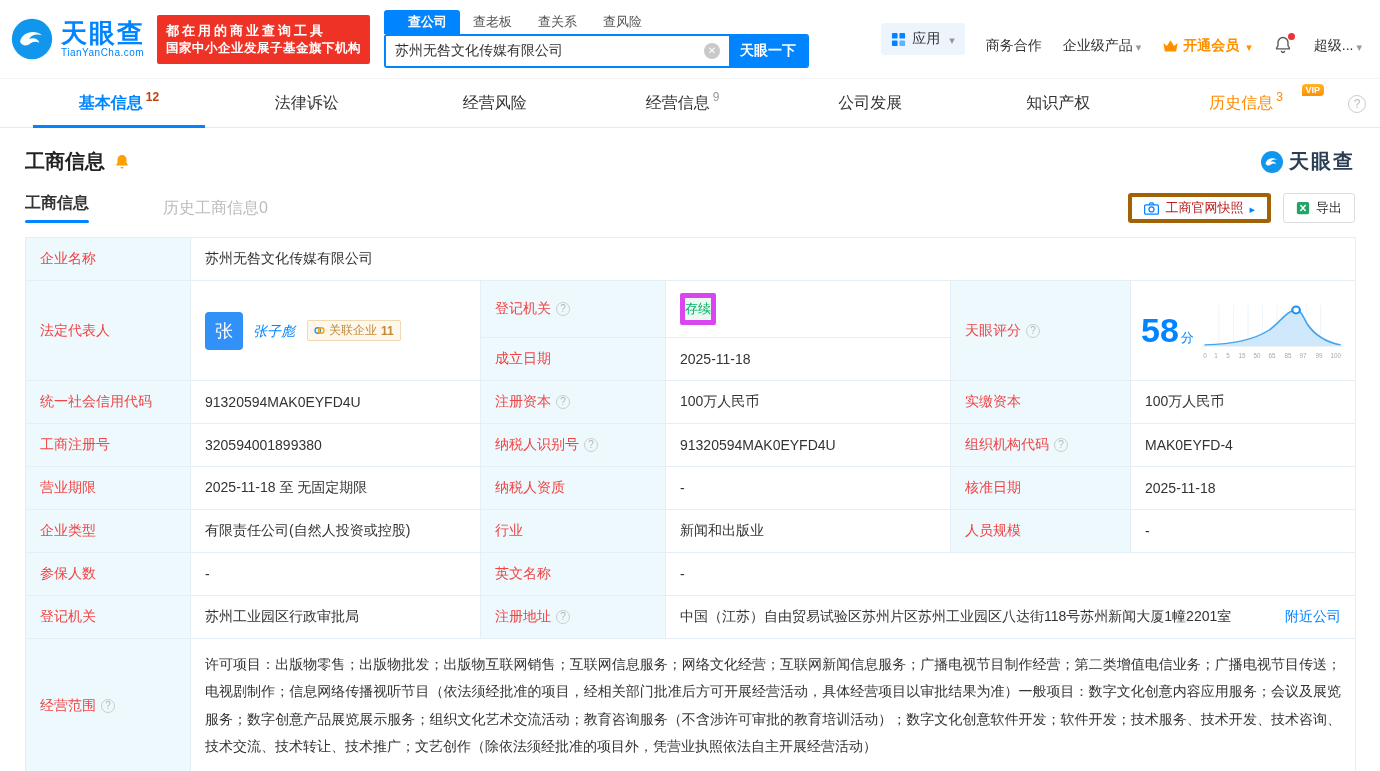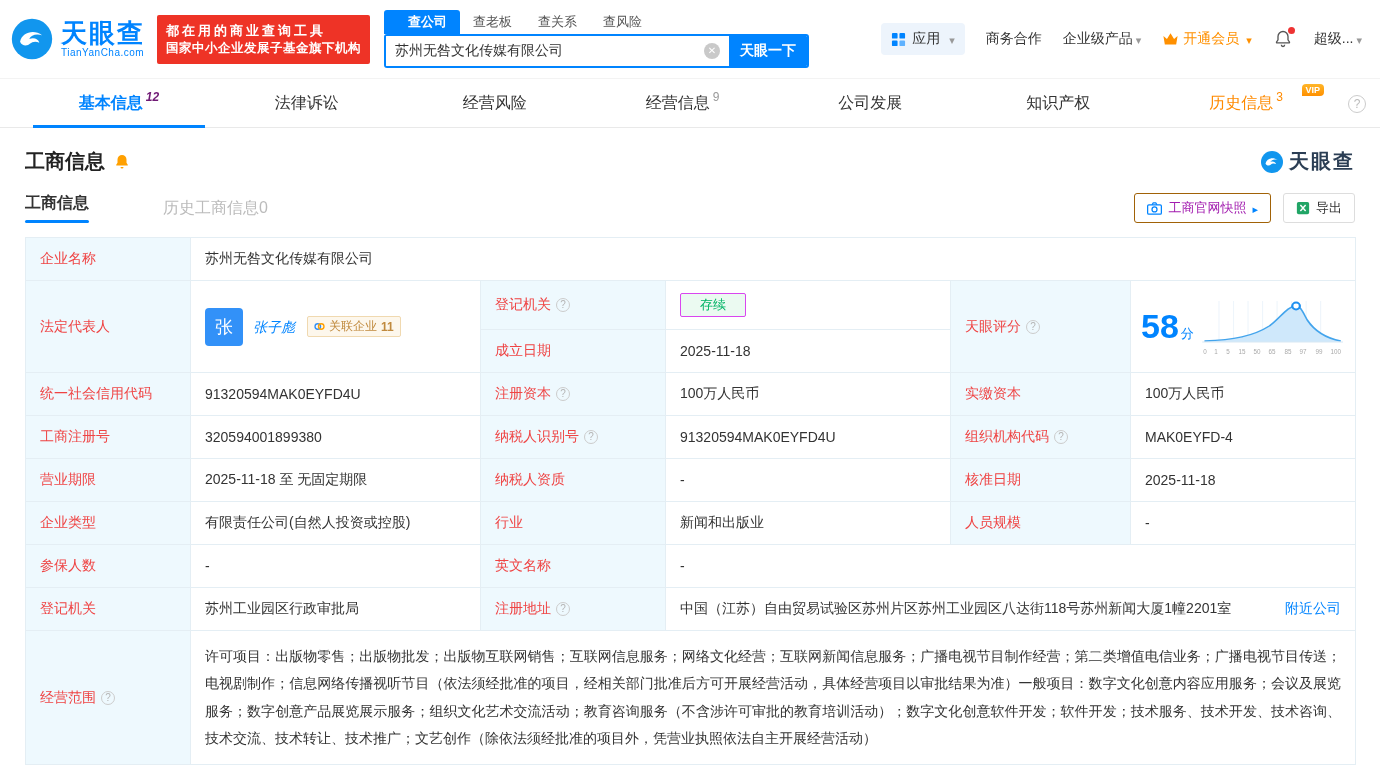--- a/index.html
+++ b/index.html
@@ -21,35 +21,35 @@
   .search-tabs { display:flex; align-items:flex-end; height:24px; font-size:13px; }
   .search-tab { padding:3px 13px; color:#555; cursor:pointer; }
   .search-tab.active { background:#0084ff; color:#fff; border-radius:3px 3px 0 0; font-weight:bold;padding-left:24px; }
   .search-box { display:flex; height:34px; border:2px solid #0084ff; border-radius:3px; overflow:hidden; }
   .search-input-wrap { flex:1; display:flex; align-items:center; padding:0 9px; background:#fff; }
   .search-input { flex:1; border:none; outline:none; font-size:14px; color:#333; font-family:inherit; }
   .clear-icon { width:16px; height:16px; border-radius:50%; background:#c9c9c9; color:#fff; font-size:10px;
     line-height:16px; text-align:center; cursor:pointer; flex:0 0 auto; }
   .clear-icon::after { content:"✕"; }
   .search-btn { width:78px; background:#0084ff; color:#fff; border:none; font-size:14px; font-weight:bold; cursor:pointer; font-family:inherit; }
-  .header-right { margin-left:auto; display:flex; align-items:center; gap:21px; font-size:14px; color:#333; white-space:nowrap; }
+  .header-right { margin-left:auto; display:flex; align-items:flex-end; gap:21px; font-size:14px; color:#333; white-space:nowrap; }
   .caret::after { content:"▾"; color:#999; font-size:11px; margin-left:3px; }
   .app-btn { display:flex; align-items:center; gap:6px; background:#edf4fc; border-radius:4px; padding:7px 10px; cursor:pointer; }
   .nav-item { cursor:pointer; display:flex; align-items:center; }
-  .vip-item { color:#ff9000; font-weight:normal; display:flex; align-items:center; gap:4px; cursor:pointer; }
+  .vip-item { color:#ff9000; font-weight:bold; display:flex; align-items:center; gap:4px; cursor:pointer; }
   .vip-item .caret::after { color:#ff9000; }
   .bell-wrap { position:relative; cursor:pointer; display:flex; }
   .bell-dot { position:absolute; top:-2px; right:-2px; width:7px; height:7px; border-radius:50%; background:#e33; }
 
   
   .main-tabs { display:flex; height:50px; border-top:1px solid #f3f3f3; border-bottom:1px solid #e9e9e9; padding:0 40px 0 25px; position:relative; }
   .main-tab { flex:1; display:flex; align-items:center; justify-content:center; font-size:16px; color:#333; cursor:pointer; position:relative; }
   .main-tab .cnt { font-size:12px; color:#999; margin-left:3px; transform:translateY(-6px); }
   .main-tab.active { color:#0084ff; font-weight:bold; }
-  .main-tab.active .cnt { color:#701a75;font-style:italic; }
+  .main-tab.active .cnt { color:#c2410c; }
   .main-tab.active::after { content:""; position:absolute; left:8px; right:8px; bottom:-1px; height:3px; background:#0084ff; }
   .main-tab.orange { color:#ff8a00; }
   .main-tab.orange .cnt { color:#ff8a00; }
   .vip-tag { position:absolute; top:5px; right:16px; background:linear-gradient(#ffb629,#ff9000); color:#fff;
     font-size:9px; font-weight:bold; line-height:12px; padding:0 4px; border-radius:4px 4px 4px 0; }
   .tabs-help { position:absolute; right:14px; top:16px; width:18px; height:18px; border:1px solid #ccc; border-radius:50%;
     color:#bbb; font-size:12px; line-height:16px; text-align:center; cursor:pointer; }
   .tabs-help::after { content:"?"; }
 
   
@@ -61,39 +61,39 @@
   .watermark .wm-text { font-size:20px; font-weight:bold; color:#2b3e54; letter-spacing:2px; }
 
   .subtab-row { display:flex; align-items:center; margin-top:18px; margin-bottom:14px; }
   .subtab { font-size:16px; margin-right:28px; cursor:pointer; }
   .subtab.active { color:#333; font-weight:bold; }
   .subtab.active .underline { display:block; height:3px; background:#0084ff; border-radius:2px; margin-top:6px; }
   .subtab.muted { color:#bbb;margin-left:46px; }
   .subtab-buttons { margin-left:auto; display:flex; gap:12px; }
   .btn { display:flex; align-items:center; gap:6px; height:30px; padding:0 12px; border-radius:3px; font-size:13px;
     background:#fff; cursor:pointer; font-family:inherit; }
-  .btn-snapshot { border:1px solid #a16207; color:#a21caf; }
+  .btn-snapshot { border:4px solid #a16207; color:#b91c1c; }
   .btn-snapshot .play::after { content:"▸"; font-size:11px; color:#0084ff; }
   .btn-export { border:1px solid #ddd; color:#333; }
 
   
   .info-table { width:1330px; border-collapse:collapse; table-layout:fixed; font-size:14px; color:#333; }
   .info-table td { border:1px solid #e4eef4; padding:12px 14px; vertical-align:middle; word-break:break-all; }
   .info-table td.lbl { background:#eef9fe; color:#ef4444; }
   .q { display:inline-block; width:14px; height:14px; border:1px solid #ccc; border-radius:50%; color:#b5b5b5;
     font-size:10px; line-height:12px; text-align:center; margin-left:5px; vertical-align:1px; cursor:pointer; }
   .q::after { content:"?"; }
 
   .rep-wrap { display:flex; align-items:center; gap:10px; }
   .avatar { width:38px; height:38px; border-radius:4px; background:#3291f8; color:#fff; font-size:18px;
     display:flex; align-items:center; justify-content:center; cursor:pointer; flex:0 0 auto; }
   .rep-name { color:#0084ff; font-style:italic; font-size:14px; }
   .rel-badge { display:inline-flex; align-items:center; gap:4px; border:1px solid #f0d9b0; background:#fdf7ec;
     color:#c08a3e; font-size:12px; padding:1px 6px; border-radius:2px; margin-left:8px; cursor:pointer; }
-  .status-badge { display:inline-block; padding:2px 19px; background:#ebfaf1; border:1px solid #d946ef;
+  .status-badge { display:inline-block; padding:2px 0; background:#ebfaf1; border:5px solid #d946ef;
     color:#00b365; border-radius:2px; font-size:13px; }
 
   .score-cell { padding:4px 10px !important; }
   .score-flex { display:flex; align-items:center; gap:6px; }
   .score-num { white-space:nowrap; }
   .score-num .big { font-size:34px; font-weight:bold; color:#0084ff; }
   .score-num .unit { font-size:13px; color:#0084ff; margin-left:2px; }
   .score-chart { flex:1; }
   .ticks { display:flex; justify-content:space-between; padding:0 3px; }
   .ticks span { font-size:7px; color:#aaa; transform:scale(.9); }

